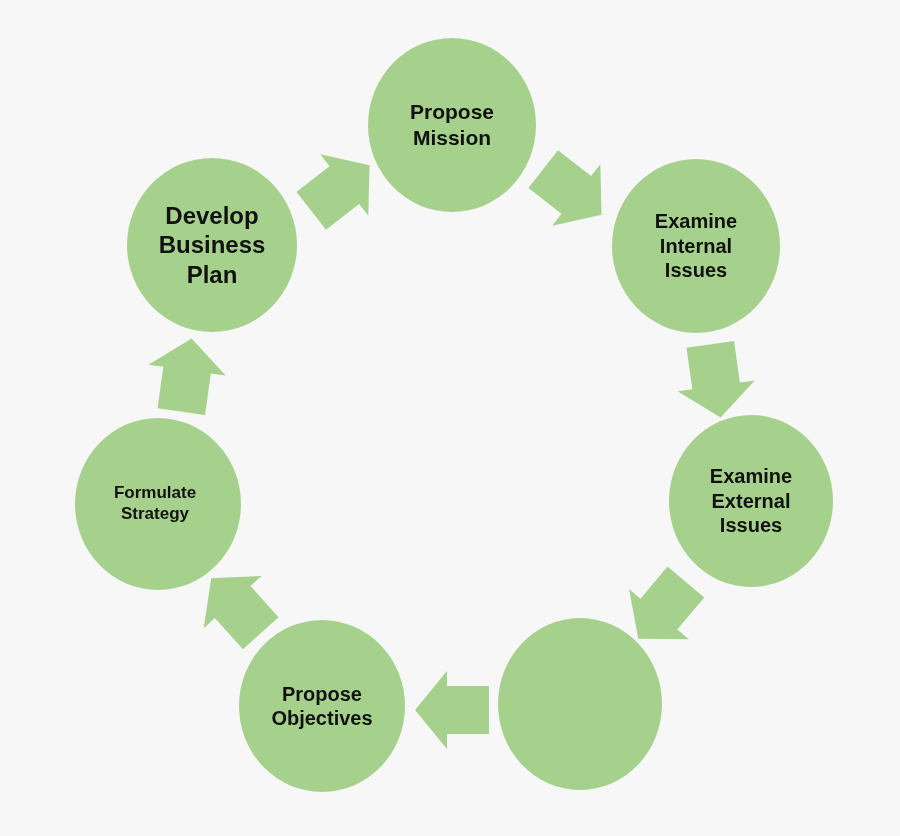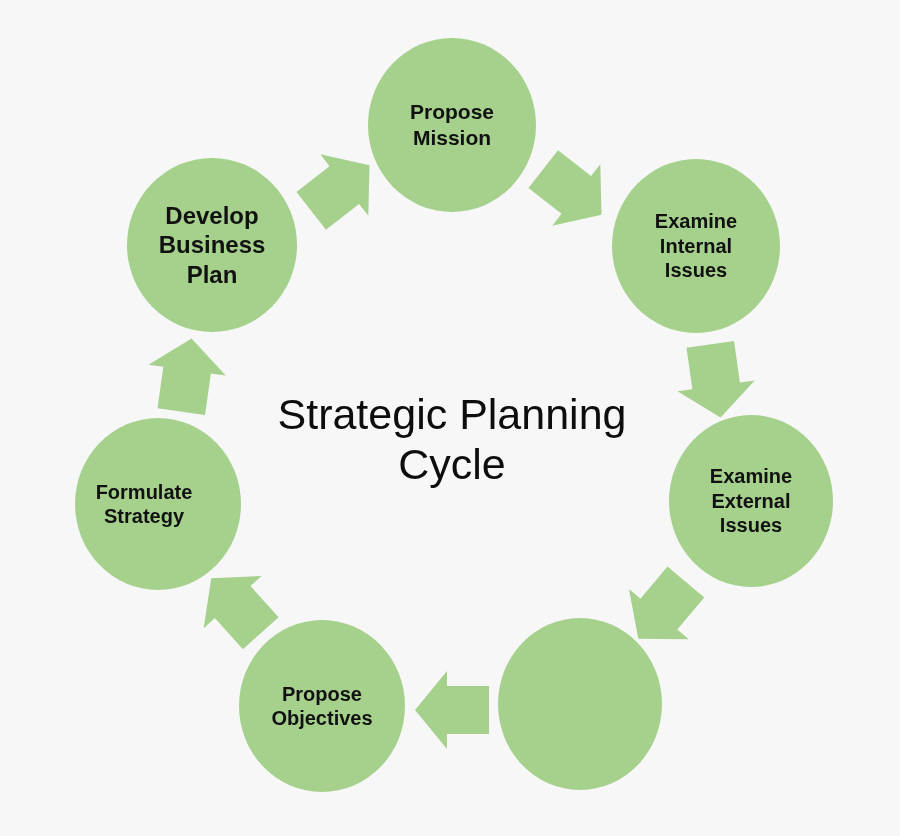--- a/index.html
+++ b/index.html
@@ -108,23 +108,21 @@
 Issues</div>
 
   <div class="node-label" style="left:673px; top:443px; width:156px; height:116px; font-size:20px;">Examine
 External
 Issues</div>
 
 
   <div class="node-label" style="left:242px; top:664px; width:160px; height:84px; font-size:20px;">Propose
 Objectives</div>
 
-  <div class="node-label" style="left:64px; top:462px; width:160px; height:84px; font-size:20px;">Formulate
+  <div class="node-label" style="left:75px; top:462px; width:160px; height:84px; font-size:17px;">Formulate
 Strategy</div>
 
   <div class="node-label" style="left:132px; top:187px; width:160px; height:116px; font-size:24px;">Develop
 Business
 Plan</div>
 
-  <div class="center-title" style="left:232px; top:383px; width:440px; height:114px; font-size:43px;">Strategic Planning
-Cycle</div>
 
 </div>
 
 </body></html>

